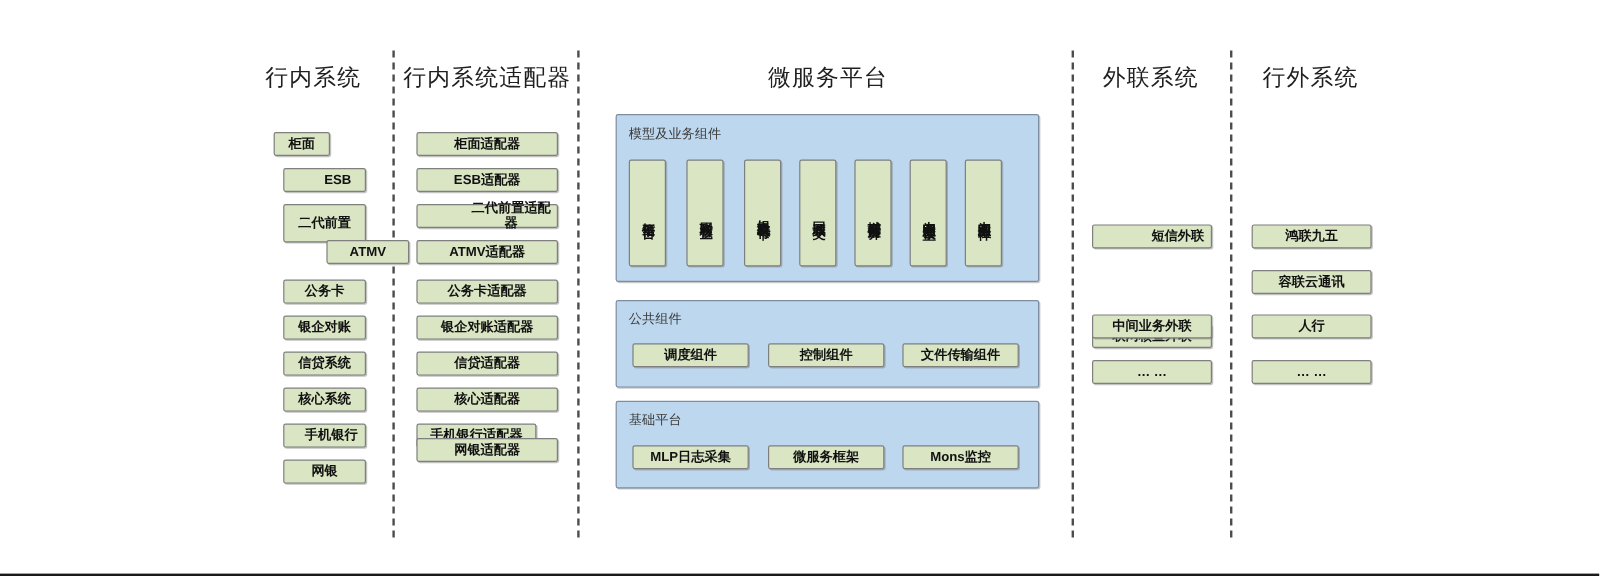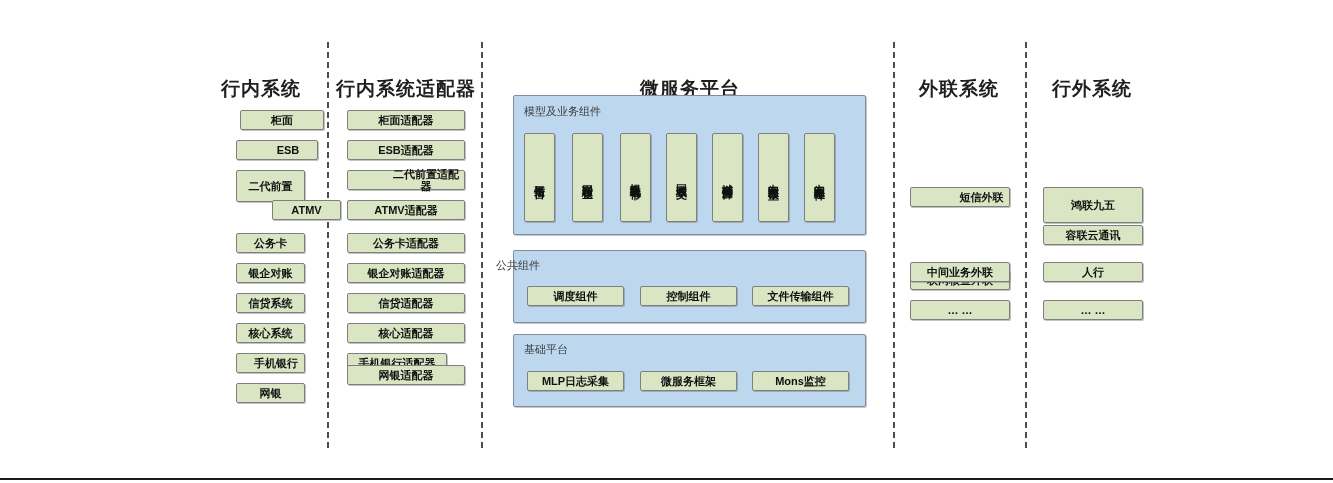--- a/index.html
+++ b/index.html
@@ -37,25 +37,24 @@
     width: 1333px;
     height: 0;
     border-top: 2px solid #1a1a1a;
   }
 
   
   .col-title {
     position: absolute;
     text-align: center;
     font-size: 19px;
-    font-weight: bold;
+    font-weight: normal;
     color: #1f1f1f;
     letter-spacing: 1px;
     white-space: nowrap;
-    margin-top: 24px;
   }
 
   
   .node {
     position: absolute;
     box-sizing: border-box;
     background: #d9e5c3;
     border: 1px solid #7f7f7f;
     border-radius: 2px;
     box-shadow: 1px 1px 0 rgba(120,120,120,0.45);
@@ -108,22 +107,22 @@
   <div class="col-title" style="left:196px; top:52px; width:130px;">行内系统</div>
 
   <div class="col-title" style="left:332px; top:52px; width:148px;">行内系统适配器</div>
 
   <div class="col-title" style="left:600px; top:52px; width:180px;">微服务平台</div>
 
   <div class="col-title" style="left:894px; top:52px; width:130px;">外联系统</div>
 
   <div class="col-title" style="left:1027px; top:52px; width:130px;">行外系统</div>
 
-  <div class="node" style="left:240px; top:110px; width:84px; height:20px;">柜面</div>
-  <div class="node" style="left:236px; top:140px; width:82px; height:20px;padding-left:22px;">ESB</div>
+  <div class="node" style="left:228px; top:110px; width:47px; height:20px;">柜面</div>
+  <div class="node" style="left:236px; top:140px; width:69px; height:20px;padding-left:22px;">ESB</div>
   <div class="node" style="left:236px; top:170px; width:69px; height:32px;">二代前置</div>
   <div class="node" style="left:236px; top:200px; width:69px; height:20px;margin-left:36px;">ATMV</div>
   <div class="node" style="left:236px; top:233px; width:69px; height:20px;">公务卡</div>
   <div class="node" style="left:236px; top:263px; width:69px; height:20px;">银企对账</div>
   <div class="node" style="left:236px; top:293px; width:69px; height:20px;">信贷系统</div>
   <div class="node" style="left:236px; top:323px; width:69px; height:20px;">核心系统</div>
   <div class="node" style="left:236px; top:353px; width:69px; height:20px;padding-left:11px;">手机银行</div>
   <div class="node" style="left:236px; top:383px; width:69px; height:20px;">网银</div>
 
   <div class="node" style="left:347px; top:110px; width:118px; height:20px;">柜面适配器</div>
@@ -142,38 +141,38 @@
 
   <div class="node vert" style="left:524px; top:133px; width:31px; height:89px;">短信平台</div>
   <div class="node vert" style="left:572px; top:133px; width:31px; height:89px;">联网核查</div>
   <div class="node vert" style="left:620px; top:133px; width:31px; height:89px;">银联及银行卡</div>
   <div class="node vert" style="left:666px; top:133px; width:31px; height:89px;">同城票交</div>
   <div class="node vert" style="left:712px; top:133px; width:31px; height:89px;">城商行清算</div>
   <div class="node vert" style="left:758px; top:133px; width:31px; height:89px;">中间业务模型</div>
   <div class="node vert" style="left:804px; top:133px; width:31px; height:89px;">中间业务组件</div>
 
   <div class="panel" style="left:513px; top:250px; width:353px; height:73px;"></div>
-  <div class="panel-label" style="left:496px; top:258px;">公共组件</div>
+  <div class="panel-label" style="left:524px; top:258px;">公共组件</div>
 
   <div class="node" style="left:527px; top:286px; width:97px; height:20px;">调度组件</div>
   <div class="node" style="left:640px; top:286px; width:97px; height:20px;">控制组件</div>
   <div class="node" style="left:752px; top:286px; width:97px; height:20px;">文件传输组件</div>
 
   <div class="panel" style="left:513px; top:334px; width:353px; height:73px;"></div>
   <div class="panel-label" style="left:524px; top:342px;">基础平台</div>
 
   <div class="node" style="left:527px; top:371px; width:97px; height:20px;">MLP日志采集</div>
   <div class="node" style="left:640px; top:371px; width:97px; height:20px;">微服务框架</div>
   <div class="node" style="left:752px; top:371px; width:97px; height:20px;">Mons监控</div>
 
   <div class="node" style="left:910px; top:187px; width:100px; height:20px;padding-left:43px;">短信外联</div>
   <div class="node" style="left:910px; top:225px; width:100px; height:20px;margin-top:45px;">联网核查外联</div>
   <div class="node" style="left:910px; top:262px; width:100px; height:20px;">中间业务外联</div>
   <div class="node" style="left:910px; top:300px; width:100px; height:20px;">… …</div>
 
-  <div class="node" style="left:1043px; top:187px; width:100px; height:36px;">鸿联九五</div>
+  <div class="node" style="left:1043px; top:187px; width:100px; height:20px;">鸿联九五</div>
   <div class="node" style="left:1043px; top:225px; width:100px; height:20px;">容联云通讯</div>
   <div class="node" style="left:1043px; top:262px; width:100px; height:20px;">人行</div>
   <div class="node" style="left:1043px; top:300px; width:100px; height:20px;">… …</div>
 
   <div class="bottom-rule"></div>
 
 </div>
 
 </body></html>

